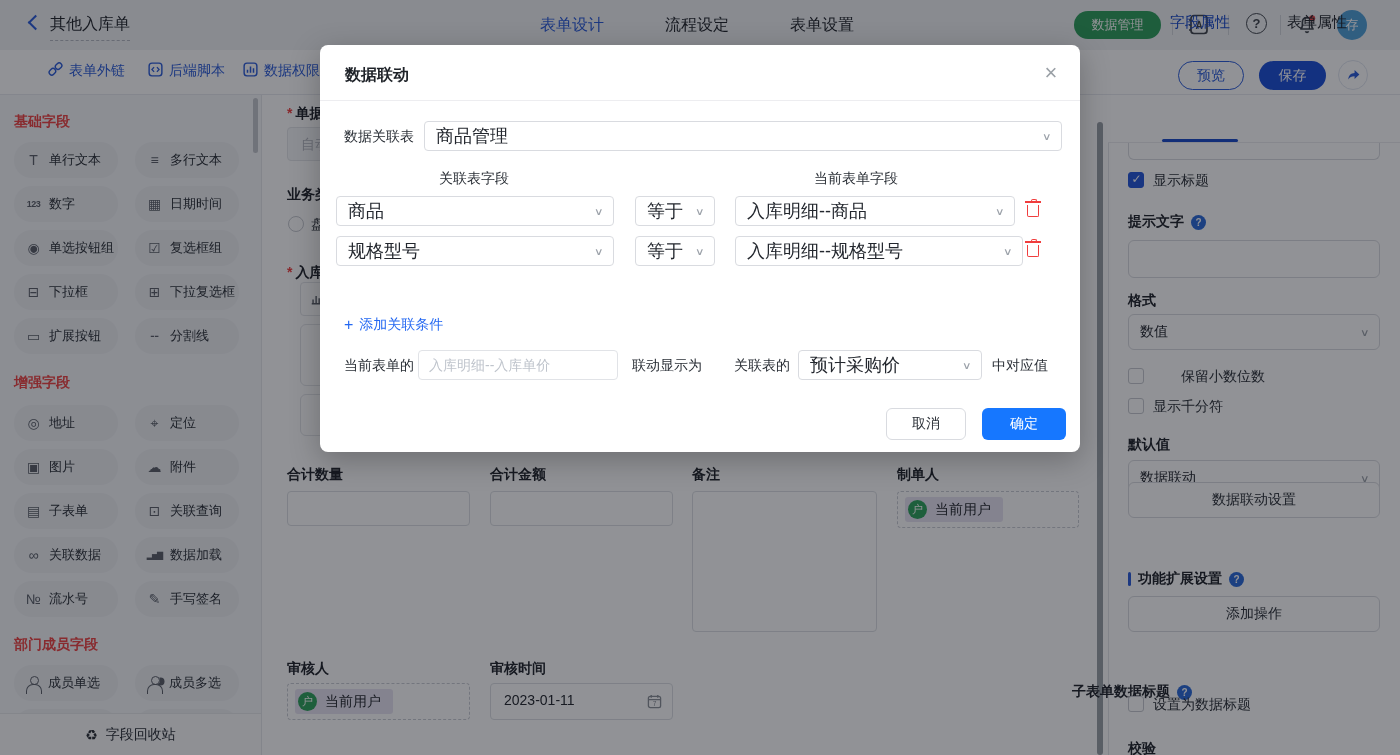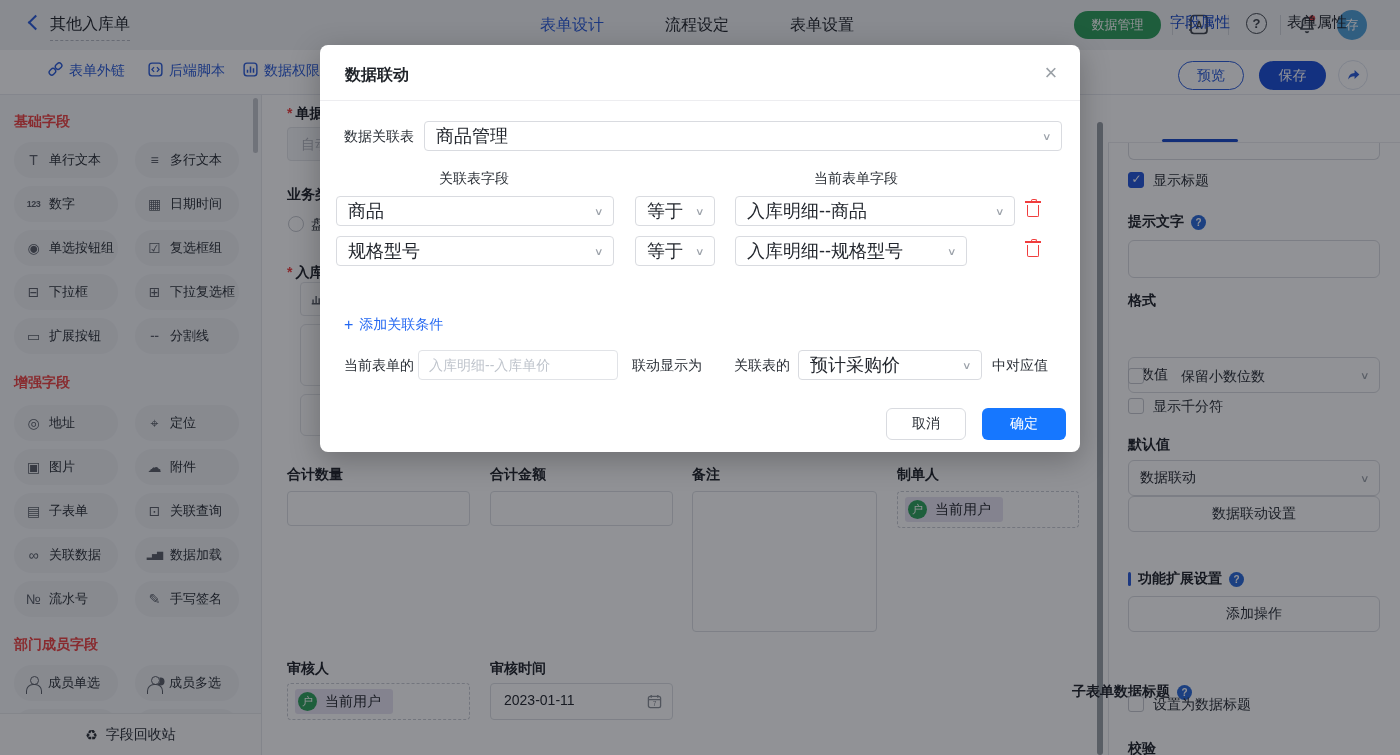--- a/index.html
+++ b/index.html
@@ -337,36 +337,36 @@
 
   <div class="plabel2" style="left:1128px; top:213px;">
     <span>提示文字</span>
       <span class="qmark"></span>
   </div>
   <input class="rinput" style="top: 240px; height: 38px;">
 
   <div class="plabel2" style="left:1128px; top:292px;">
       <span>格式</span>
     </div>
-  <div class="rselect sel-caret" style="top:314px;margin-top:43px;">
+  <div class="rselect sel-caret" style="top:314px;">
       <span>数值</span>
     </div>
 
   <span class="cbx" style="left:1128px; top:368px;"></span>
   <span class="cbx-label" style="left:1181px; top:368px;">保留小数位数</span>
   <span class="cbx" style="left:1128px; top:398px;"></span>
   <span class="cbx-label" style="left:1153px; top:398px;">显示千分符</span>
 
   <div class="plabel2" style="left:1128px; top:436px;">
       <span>默认值</span>
     </div>
   <div class="rselect sel-caret" style="top:460px;">
       <span>数据联动</span>
     </div>
-  <div class="rbutton" style="top:496px;">数据联动设置</div>
+  <div class="rbutton" style="top:482px;">数据联动设置</div>
 
   <div class="plabel2" style="left:1128px; top:570px;">
     <span class="section-bar"></span>
     <span>功能扩展设置</span>
       <span class="qmark"></span>
   </div>
   <div class="rbutton" style="top:596px;">添加操作</div>
 
   <div class="plabel2" style="left:1072px; top:663px;margin-top:20px;">
     <span>子表单数据标题</span>
@@ -403,21 +403,21 @@
         <span>入库明细--商品</span>
       </div>
     <span class="trash" style="left:707px; top:160px;"></span>
 
     <div class="mselect sel-caret" style="left:16px; top:191px; width:278px;">
         <span>规格型号</span>
       </div>
     <div class="mselect sel-caret" style="left:315px; top:191px; width:80px;">
         <span>等于</span>
       </div>
-    <div class="mselect sel-caret" style="left:415px; top:191px; width:232px;">
+    <div class="mselect sel-caret" style="left:415px; top:191px; width:288px;">
         <span>入库明细--规格型号</span>
       </div>
     <span class="trash" style="left:707px; top:200px;"></span>
 
     <div class="add-link">
         <span>添加关联条件</span>
       </div>
 
     <div class="mlabel" style="left:24px; top:312px;">当前表单的</div>
     <input class="minput" style="left: 98px; top: 305px; width: 200px;" placeholder="入库明细--入库单价">

